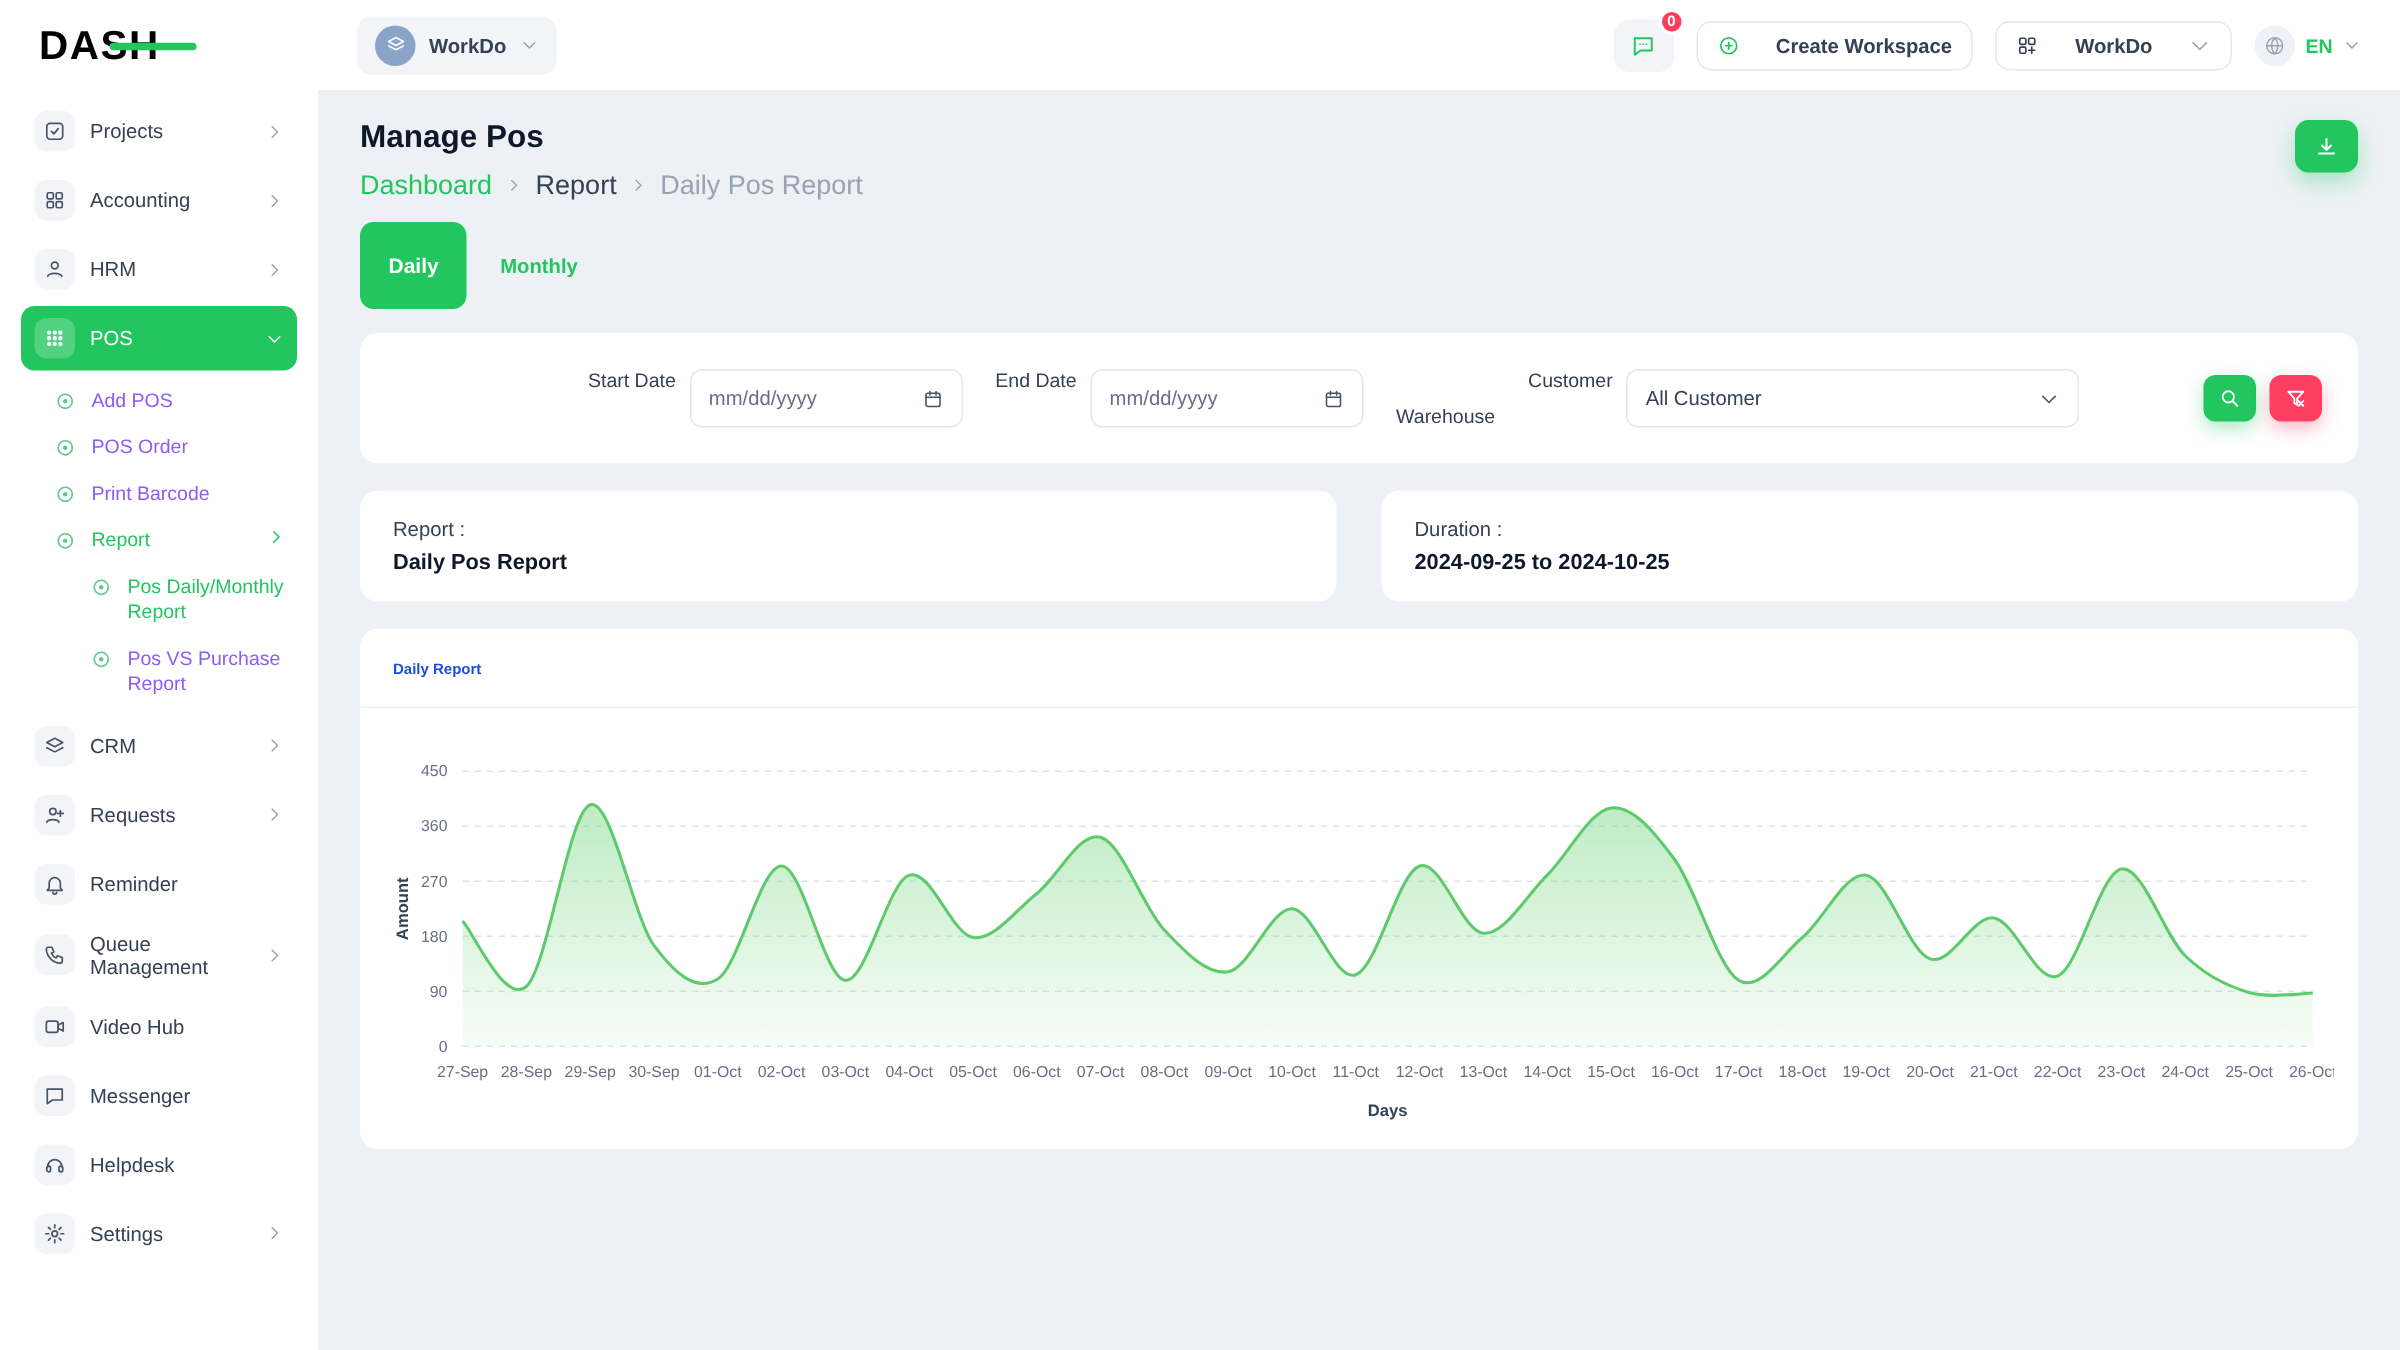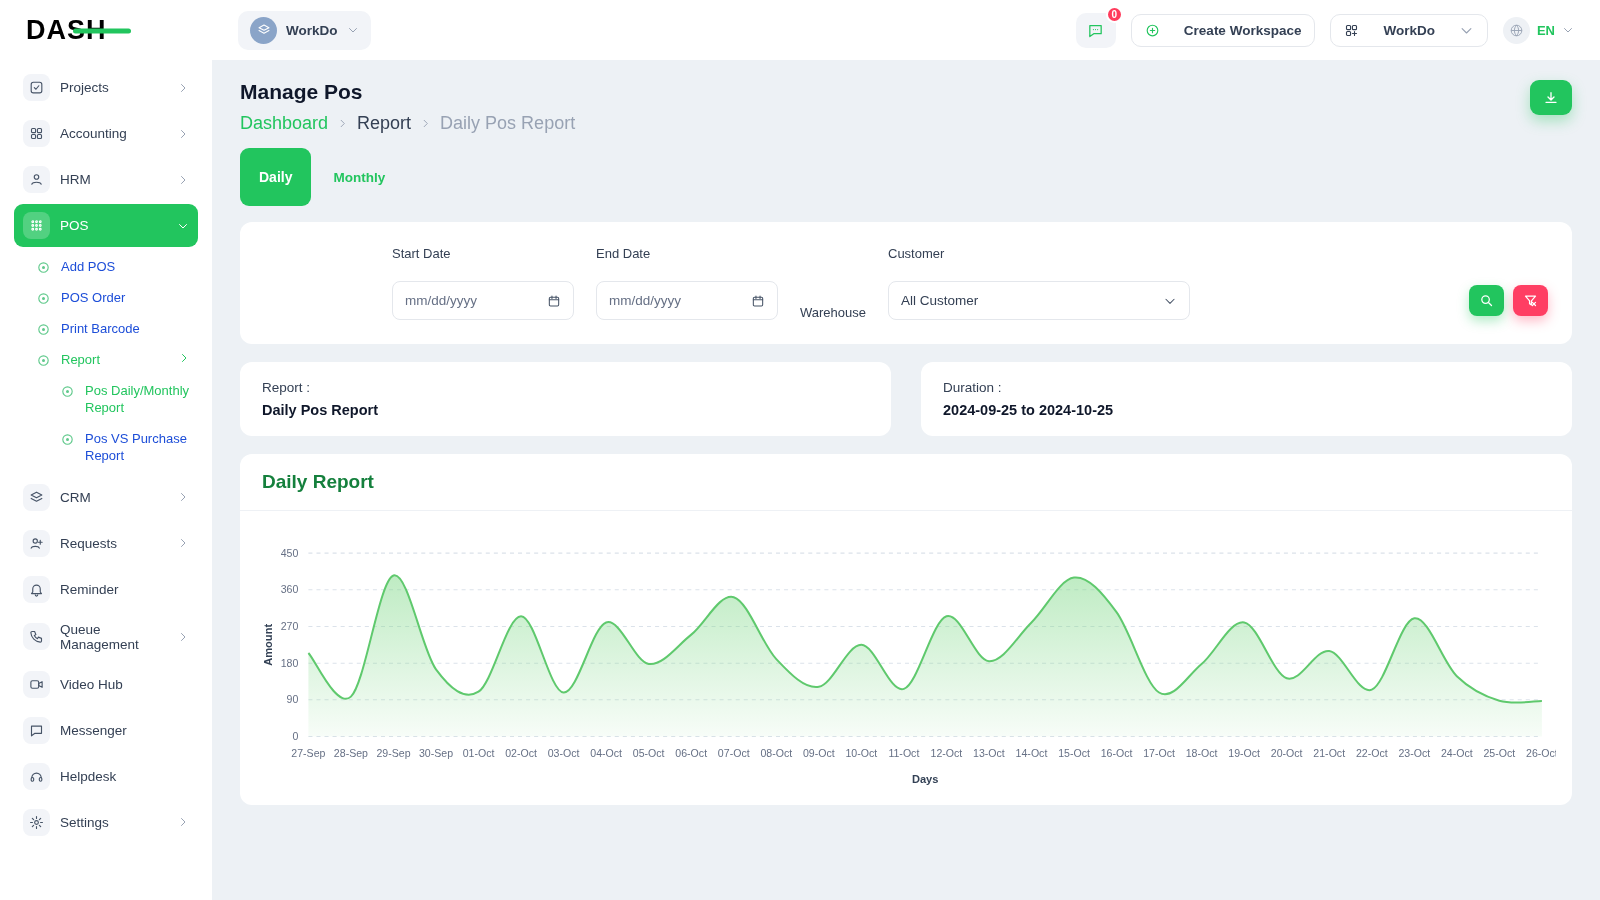--- a/index.html
+++ b/index.html
@@ -19,21 +19,21 @@
   .chev{color:#98a2b3;display:flex}
   .chev svg{width:12px;height:12px;stroke:currentColor;fill:none;stroke-width:2;stroke-linecap:round;stroke-linejoin:round}
   .nav-item.active{background:#22c55e}
   .nav-item.active .nav-icon{background:rgba(255,255,255,.22);color:#fff}
   .nav-item.active .nav-label{color:#fff}
   .nav-item.active .chev{color:#fff}
   .chev.down svg{transform:rotate(90deg)}
   .submenu{padding:2px 0 4px 14px}
   .sub-item{display:flex;align-items:flex-start;gap:9px;padding:7px 8px;cursor:pointer;border-radius:8px}
   .sub-dot{width:16px;height:16px;color:#5fc98b;flex-shrink:0;margin-top:1px}
-  .sub-label{font-size:13px;color:#1d4ed8;font-weight:500;line-height:1.3}
+  .sub-label{font-size:13px;color:#8b5cf6;font-weight:500;line-height:1.3}
   .sub-item.green .sub-label{color:#22c55e}
   .subsub{padding-left:24px}
 
   
   .main{flex:1;display:flex;flex-direction:column;min-width:0}
   .topbar{height:60px;background:#fff;display:flex;align-items:center;padding:0 26px;flex-shrink:0}
   .ws-pill{display:flex;align-items:center;gap:9px;background:#f2f4f8;border-radius:10px;padding:6px 12px;cursor:pointer}
   .ws-avatar{width:27px;height:27px;border-radius:50%;background:#8aa4c8;display:flex;align-items:center;justify-content:center;color:#fff}
   .ws-avatar svg{width:14px;height:14px;stroke:currentColor;fill:none;stroke-width:1.8;stroke-linecap:round;stroke-linejoin:round}
   .ws-name{font-size:13.5px;font-weight:600;color:#344054}
@@ -60,42 +60,42 @@
   .bc-section{color:#344054;font-weight:500}
   .bc-current{color:#98a2b3}
   .download-btn{width:42px;height:35px;border-radius:9px;background:#22c55e;color:#fff;display:flex;align-items:center;justify-content:center;cursor:pointer;box-shadow:0 6px 14px rgba(34,197,94,.35)}
   .download-btn svg{width:16px;height:16px;stroke:currentColor;fill:none;stroke-width:2;stroke-linecap:round;stroke-linejoin:round}
   .tabs{display:flex;align-items:center;gap:10px;margin-top:14px}
   .tab-daily{background:#22c55e;color:#fff;padding:21px 19px;border-radius:9px;font-size:14px;font-weight:600;cursor:pointer}
   .tab-monthly{color:#22c55e;padding:8px 12px;font-size:13.5px;font-weight:600;cursor:pointer}
 
   .filter-card{background:#fff;border-radius:12px;margin-top:16px;padding:24px;display:flex;align-items:flex-end;gap:22px}
   .filter-spacer{width:106px}
-  .field{display:flex;flex-direction:column;gap:20px}
+  .field{display:flex;flex-direction:row;gap:9px}
   .field-label{font-size:13px;font-weight:500;color:#344054}
   .inputbox{height:39px;border:1px solid #e4e7ec;border-radius:8px;background:#fff;display:flex;align-items:center;justify-content:space-between;padding:0 12px;font-size:13.5px;cursor:pointer}
   .inputbox .ph{color:#667085}
   .inputbox .val{color:#344054}
   .inputbox svg{width:14px;height:14px;stroke:#475467;fill:none;stroke-width:1.8;stroke-linecap:round;stroke-linejoin:round}
   .w-date{width:182px}
   .w-select{width:302px}
   .filter-actions{display:flex;gap:9px;margin-left:auto;padding-bottom:4px}
   .sq-btn{width:35px;height:31px;border-radius:8px;display:flex;align-items:center;justify-content:center;color:#fff;cursor:pointer}
   .sq-btn svg{width:15px;height:15px;stroke:currentColor;fill:none;stroke-width:2;stroke-linecap:round;stroke-linejoin:round}
   .sq-green{background:#22c55e;box-shadow:0 5px 12px rgba(34,197,94,.35)}
   .sq-red{background:#ff3e63;box-shadow:0 5px 12px rgba(255,62,99,.35)}
 
   .info-row{display:flex;gap:30px;margin-top:18px}
   .info-card{flex:1;background:#fff;border-radius:12px;padding:18px 22px}
   .info-label{font-size:13.5px;color:#344054}
   .info-value{font-size:14.5px;font-weight:700;color:#0f172a;margin-top:7px}
 
   .chart-card{background:#fff;border-radius:12px;margin-top:18px;padding:0 0 10px 0}
   .chart-head{padding:17px 22px;border-bottom:1px solid #eef1f5}
-  .chart-title{font-size:19px;font-weight:700;color:#15803d}
+  .chart-title{font-size:10px;font-weight:700;color:#1d4ed8}
   .chart-wrap{padding:26px 16px 4px 16px}
   svg.chart{width:100%;height:auto;display:block;font-family:"Liberation Sans",sans-serif}
   .grid{stroke:#dbe2ea;stroke-width:1;stroke-dasharray:4 4}
   .ytick,.xtick{font-size:10.5px;fill:#667085}
   .axis-title{font-size:11px;font-weight:700;fill:#334155}
 </style>
 </head>
 <body>
 
 <div class="app">

